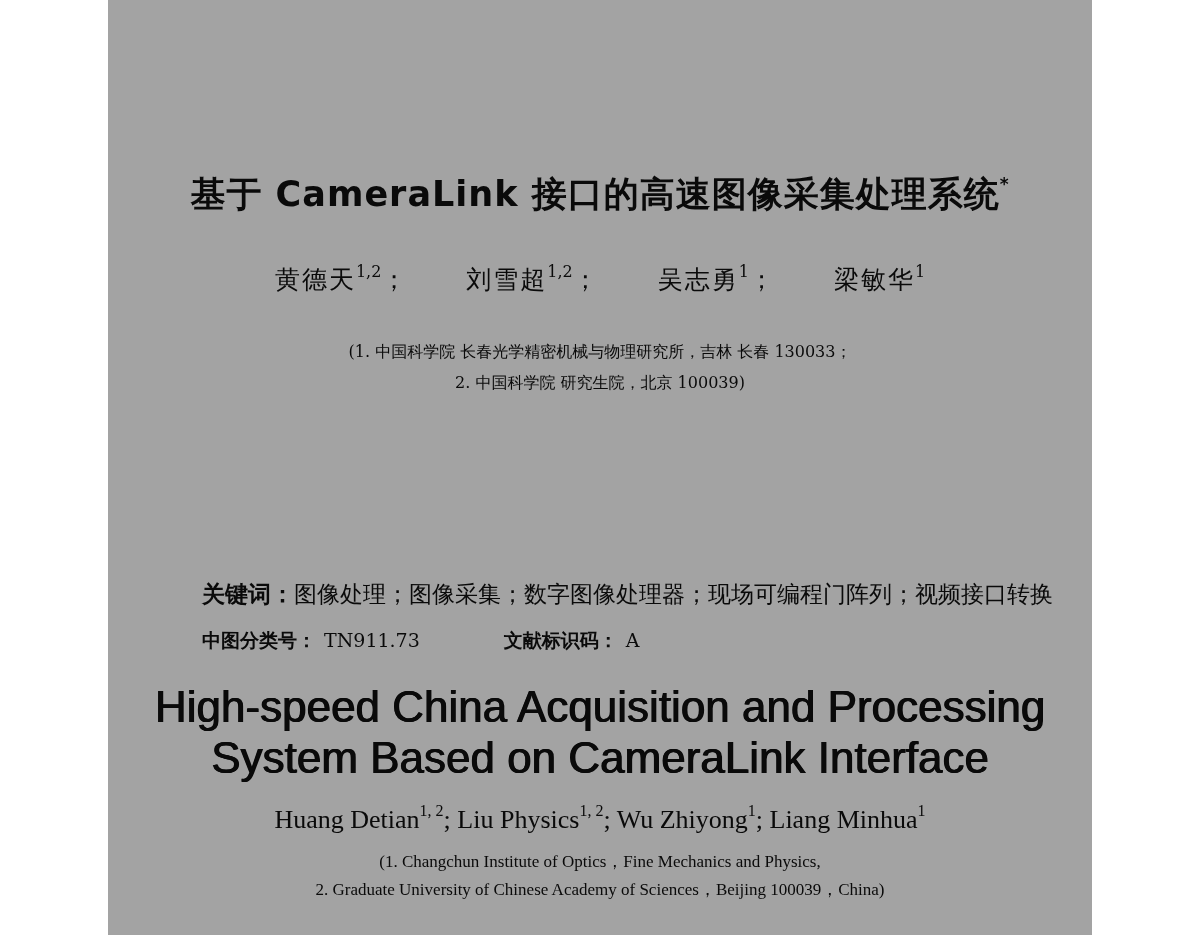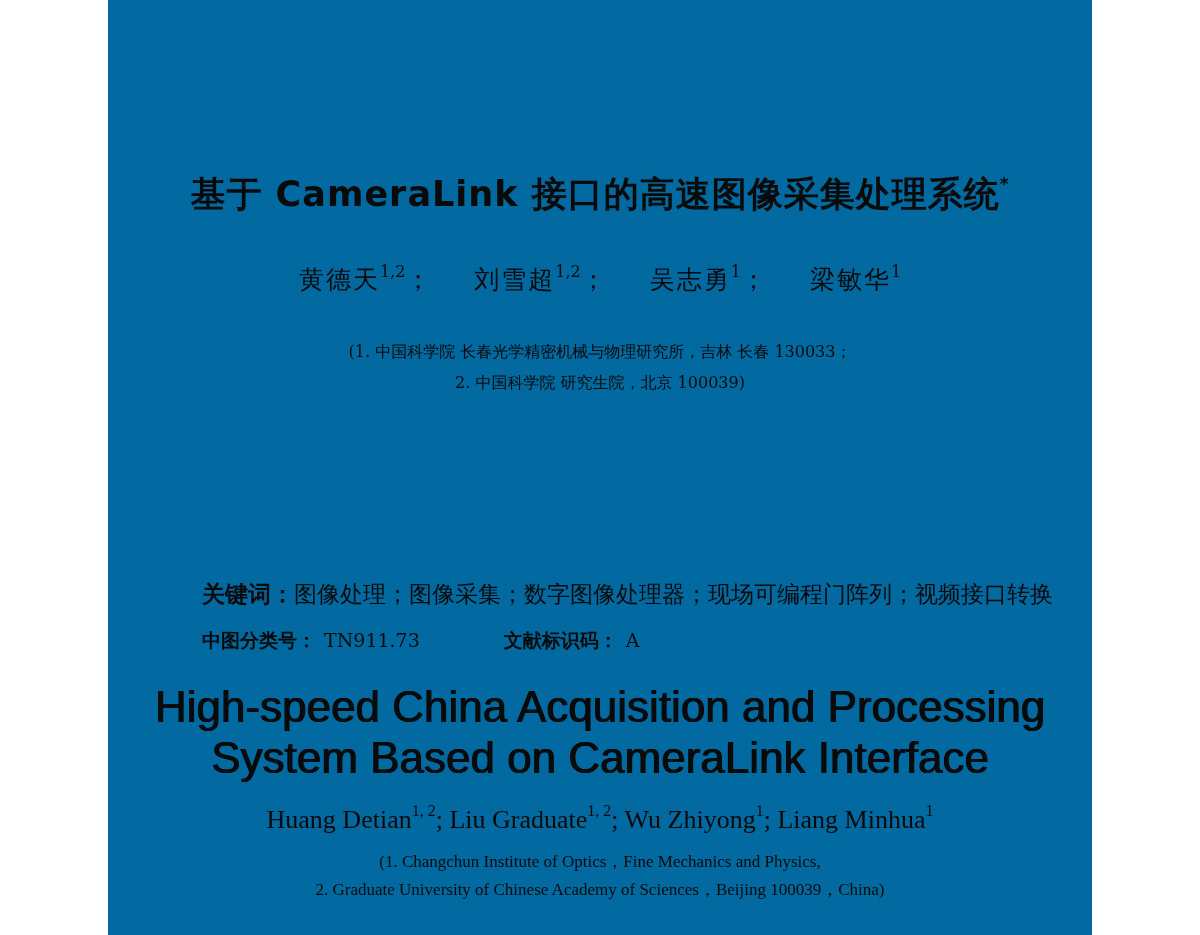--- a/index.html
+++ b/index.html
@@ -1,37 +1,37 @@
 <!DOCTYPE html>
 <html><head>
 <meta charset="utf-8">
 <style>
   html,body { margin:0; padding:0; background:#ffffff; }
   .page {
     position:relative; width:984px; height:935px; margin:0 auto;
-    background:#0369a1; color:#0a0a0a; overflow:hidden;
+    background:#a3a3a3; color:#0a0a0a; overflow:hidden;
     font-family:"DejaVu Serif", serif;
   }
   sup { line-height:0; }
 
   
   .cn-title {
     position:absolute; top:171px; left:0; width:100%;
     text-align:center; margin:0;
     font-family:"DejaVu Sans", sans-serif;
     font-weight:bold; font-size:35px; letter-spacing:1px;
   }
   .cn-title sup { font-size:17px; position:relative; top:-3px; }
 
   
   .cn-authors {
     position:absolute; top:263px; left:0; width:100%;
     text-align:center; font-size:25px; letter-spacing:2px;
   }
-  .cn-authors .author { margin:0 16px; white-space:nowrap;text-align:right; }
+  .cn-authors .author { margin:0 24px; white-space:nowrap;text-align:right; }
   .cn-authors sup { font-size:16px; letter-spacing:0; position:relative; top:-2px; }
 
   
   .cn-affils {
     position:absolute; top:336px; left:0; width:100%;
     text-align:center; font-size:16px; line-height:31px;
   }
 
   
   .abstract {
@@ -103,20 +103,20 @@
   <div class="clc">
     <span><span class="b">中图分类号：</span><span class="value">TN911.73</span></span>
     <span class="pair2"><span class="b">文献标识码：</span><span class="value">A</span></span>
   </div>
 
   <h2 class="en-title">
     <div>High-speed China Acquisition and Processing</div>
     <div>System Based on CameraLink Interface</div>
   </h2>
 
-  <div class="en-authors"><span><span>Huang Detian</span><sup>1, 2</sup><span>; </span></span><span><span>Liu Graduate</span><sup>1, 2</sup><span>; </span></span><span><span>Wu Zhiyong</span><sup>1</sup><span>; </span></span><span><span>Liang Minhua</span><sup>1</sup><span></span></span></div>
+  <div class="en-authors"><span><span>Huang Detian</span><sup>1, 2</sup><span>; </span></span><span><span>Liu Physics</span><sup>1, 2</sup><span>; </span></span><span><span>Wu Zhiyong</span><sup>1</sup><span>; </span></span><span><span>Liang Minhua</span><sup>1</sup><span></span></span></div>
 
   <div class="en-affils">
     <div>(1. Changchun Institute of Optics，Fine Mechanics and Physics,</div>
     <div>2. Graduate University of Chinese Academy of Sciences，Beijing 100039，China)</div>
   </div>
 
 </div>
 
 </body></html>

